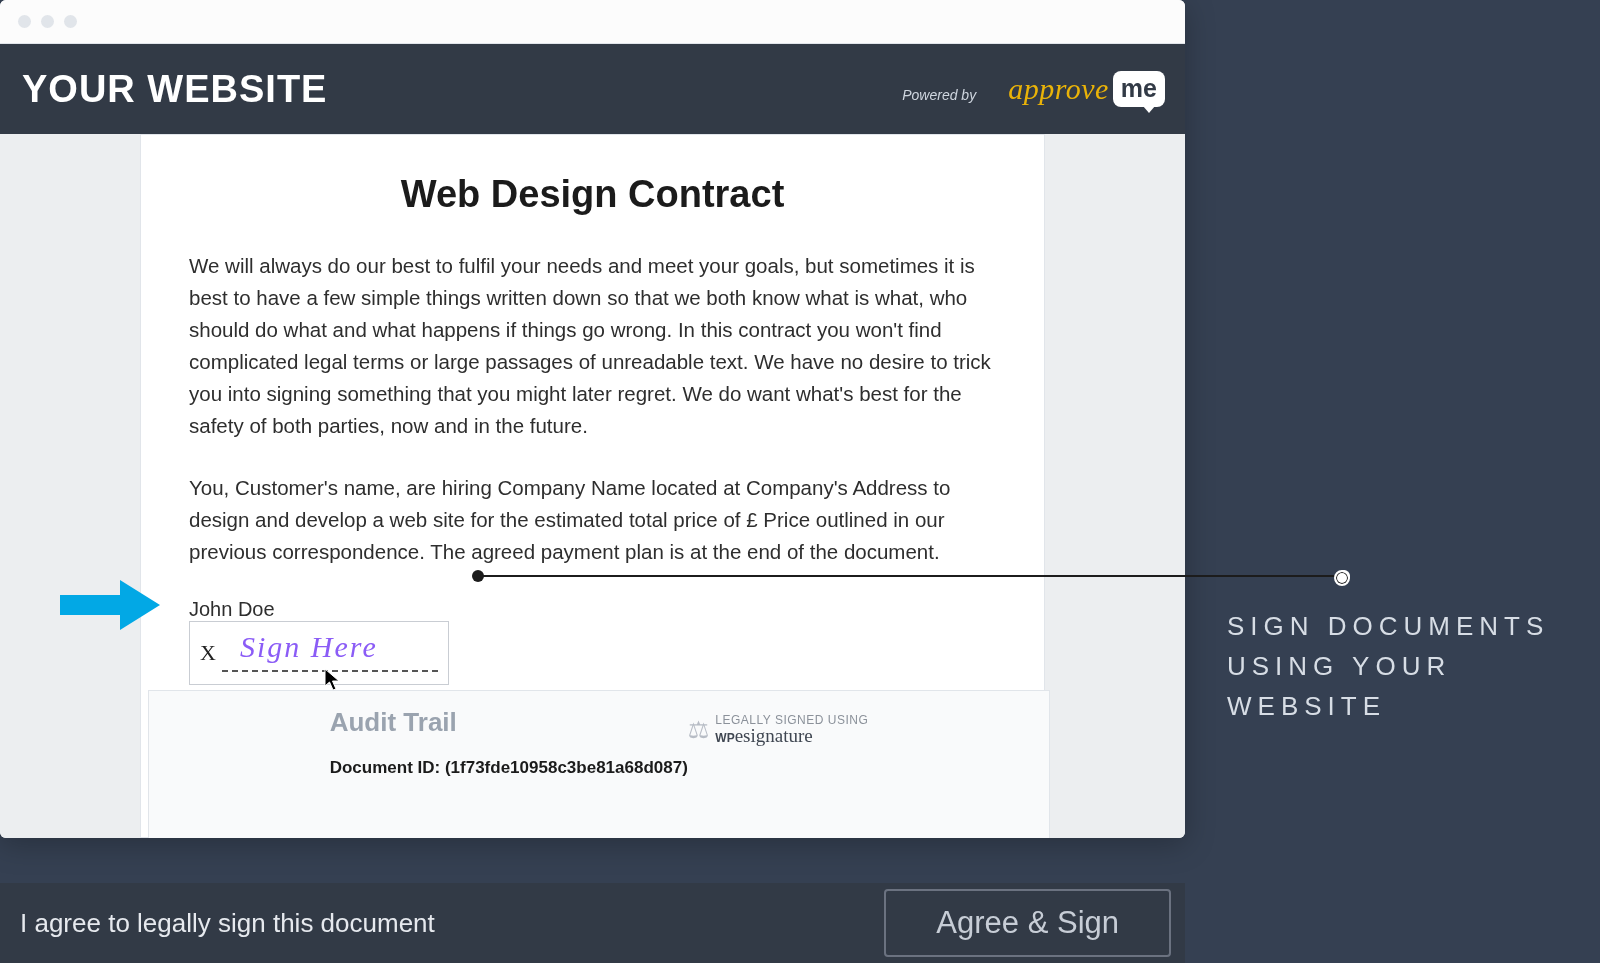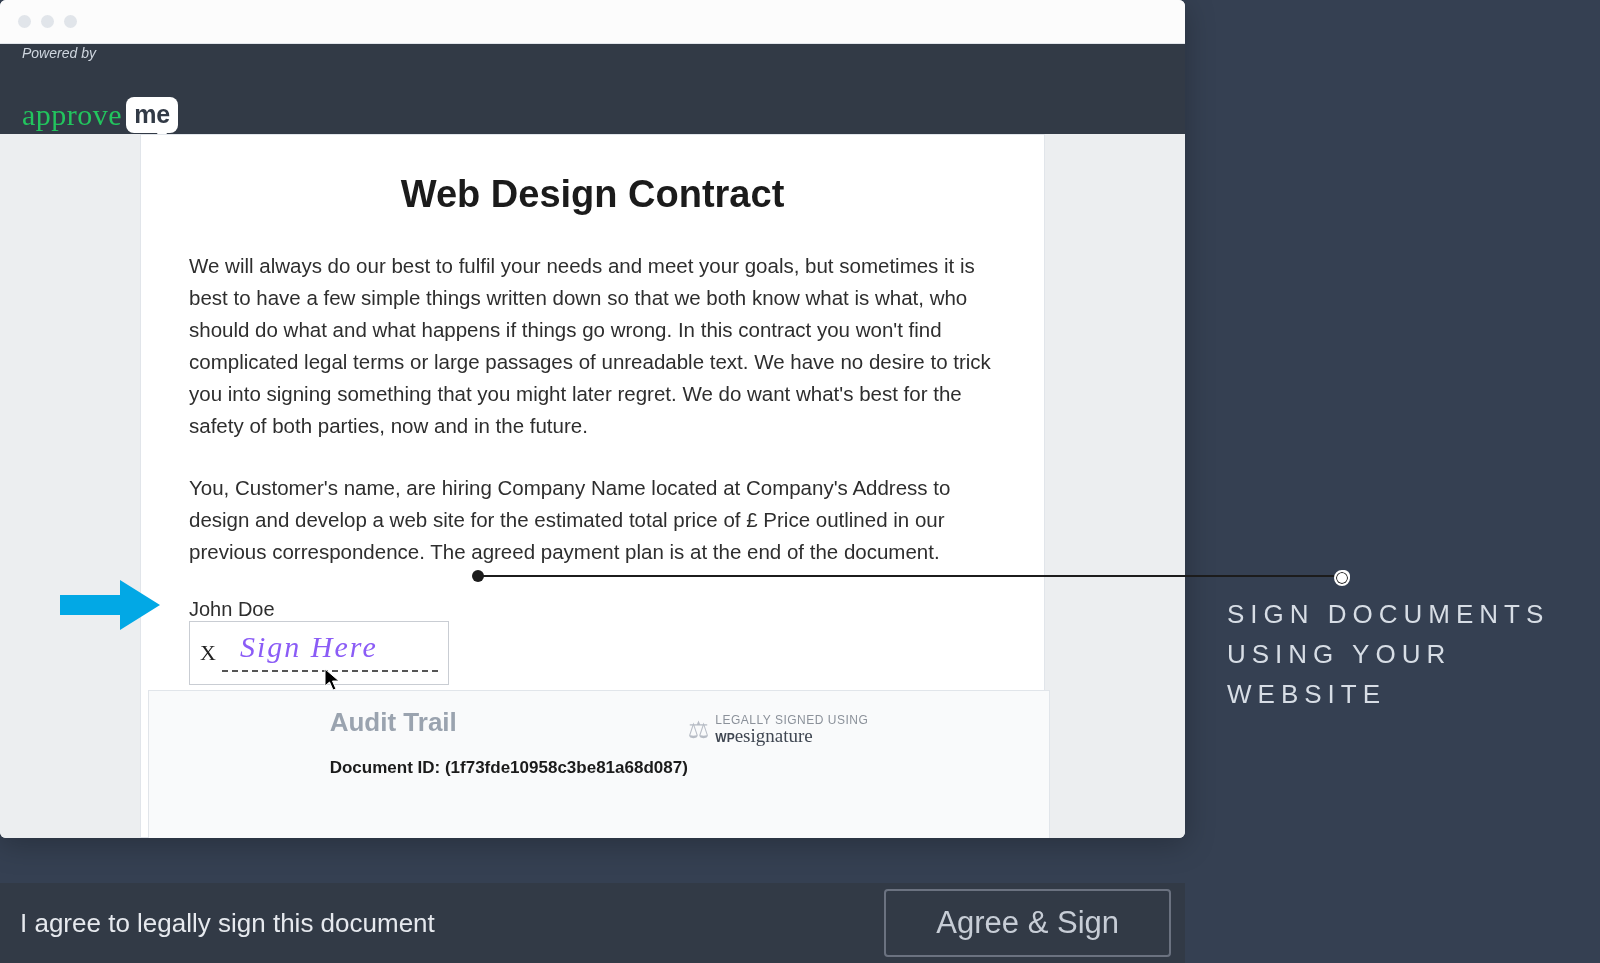--- a/index.html
+++ b/index.html
@@ -3,21 +3,21 @@
 <meta charset="utf-8">
 <style>
   * { box-sizing: border-box; margin: 0; padding: 0; }
   html, body { width: 1600px; height: 963px; font-family: -apple-system, Helvetica, Arial, sans-serif; background: #354052; overflow: hidden; }
 
   .stage { position: relative; width: 1600px; height: 963px; }
 
   
   .promo {
     position: absolute;
-    top: 0; right: 0; bottom: 0; width: 415px;
+    top: 12px; right: 0; bottom: 0; width: 415px;
     background: #354052;
     color: #d7dde5;
   }
   .promo-text {
     position: absolute;
     left: 42px;
     top: 594px;
     font-size: 26px;
     font-weight: 500;
     letter-spacing: 6px;
@@ -45,24 +45,24 @@
   .dot { width: 13px; height: 13px; border-radius: 50%; background: #e1e5ea; }
 
   .site-header {
     height: 90px;
     background: #323a46;
     display: flex; align-items: center; justify-content: space-between;
     padding: 0 20px 0 22px;
     color: #fff;
   }
   .site-title { font-size: 38px; font-weight: 700; letter-spacing: 1px; }
-  .powered-wrap { display: flex; flex-direction: column; align-items: flex-start; gap: 32px; }
+  .powered-wrap { display: flex; flex-direction: row; align-items: flex-end; gap: 32px; }
   .powered-label { font-size: 14px; color: #cfd6df; margin-bottom: 4px; font-style: italic; }
   .approveme { display: flex; align-items: center; gap: 4px; }
-  .approve-text { font-size: 30px; color: #22c55e; font-family: Georgia, serif; letter-spacing: .5px; }
+  .approve-text { font-size: 30px; color: #eab308; font-family: Georgia, serif; font-style: italic; letter-spacing: .5px; }
   .me-bubble {
     background: #fff; color: #323a46;
     font-size: 25px; font-weight: 700;
     padding: 3px 8px 4px 8px;
     border-radius: 8px;
     position: relative;
     font-family: -apple-system, Helvetica, Arial, sans-serif;
     font-style: normal;
   }
   .me-bubble::after {
@@ -230,20 +230,21 @@
 
   <div class="browser">
 
     <div class="browser-chrome">
       <span class="dot"></span>
       <span class="dot"></span>
       <span class="dot"></span>
     </div>
 
     <div class="site-header">
+      <div class="site-title">YOUR WEBSITE</div>
       <div class="powered-wrap">
         <div class="powered-label">Powered by</div>
         <div class="approveme">
           <span class="approve-text">approve</span>
           <span class="me-bubble">me</span>
         </div>
       </div>
     </div>
 
     <div class="doc-outer">

